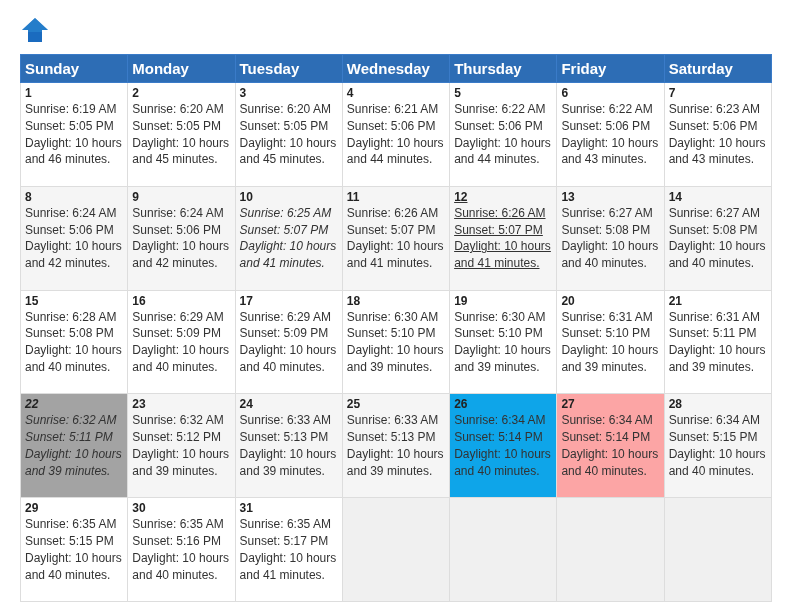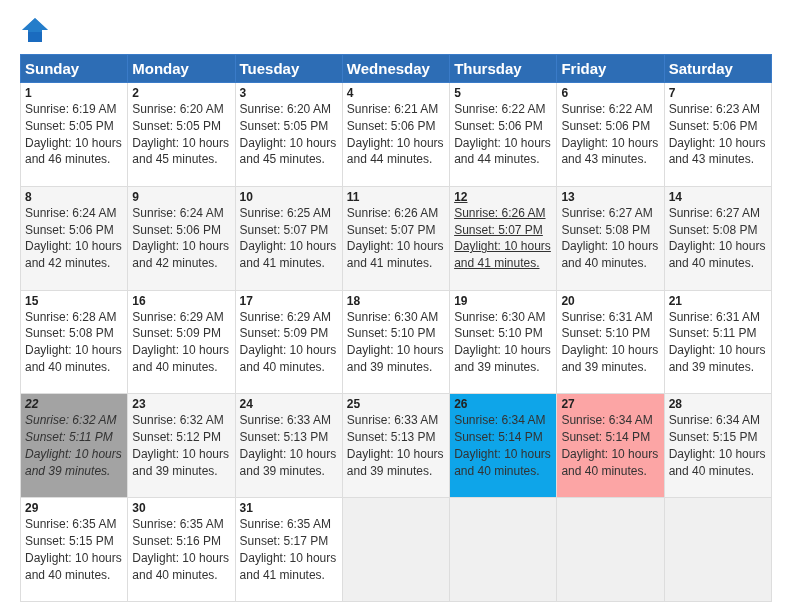--- a/index.html
+++ b/index.html
@@ -202,21 +202,21 @@
           </td>
           <td style="background: rgb(245, 245, 245);">
             <span class="day-num">9</span>
             <div class="day-info" style="white-space: pre-line;">Sunrise: 6:24 AM
 Sunset: 5:06 PM
 Daylight: 10 hours
 and 42 minutes.</div>
           </td>
           <td style="background: rgb(245, 245, 245);">
             <span class="day-num">10</span>
-            <div class="day-info" style="white-space: pre-line;">Sunrise: 6:25 AM
+            <div class="day-info" style="white-space: pre-line; font-style: italic;">Sunrise: 6:25 AM
 Sunset: 5:07 PM
 Daylight: 10 hours
 and 41 minutes.</div>
           </td>
           <td style="background: rgb(245, 245, 245);">
             <span class="day-num">11</span>
             <div class="day-info" style="white-space: pre-line;">Sunrise: 6:26 AM
 Sunset: 5:07 PM
 Daylight: 10 hours
 and 41 minutes.</div>

